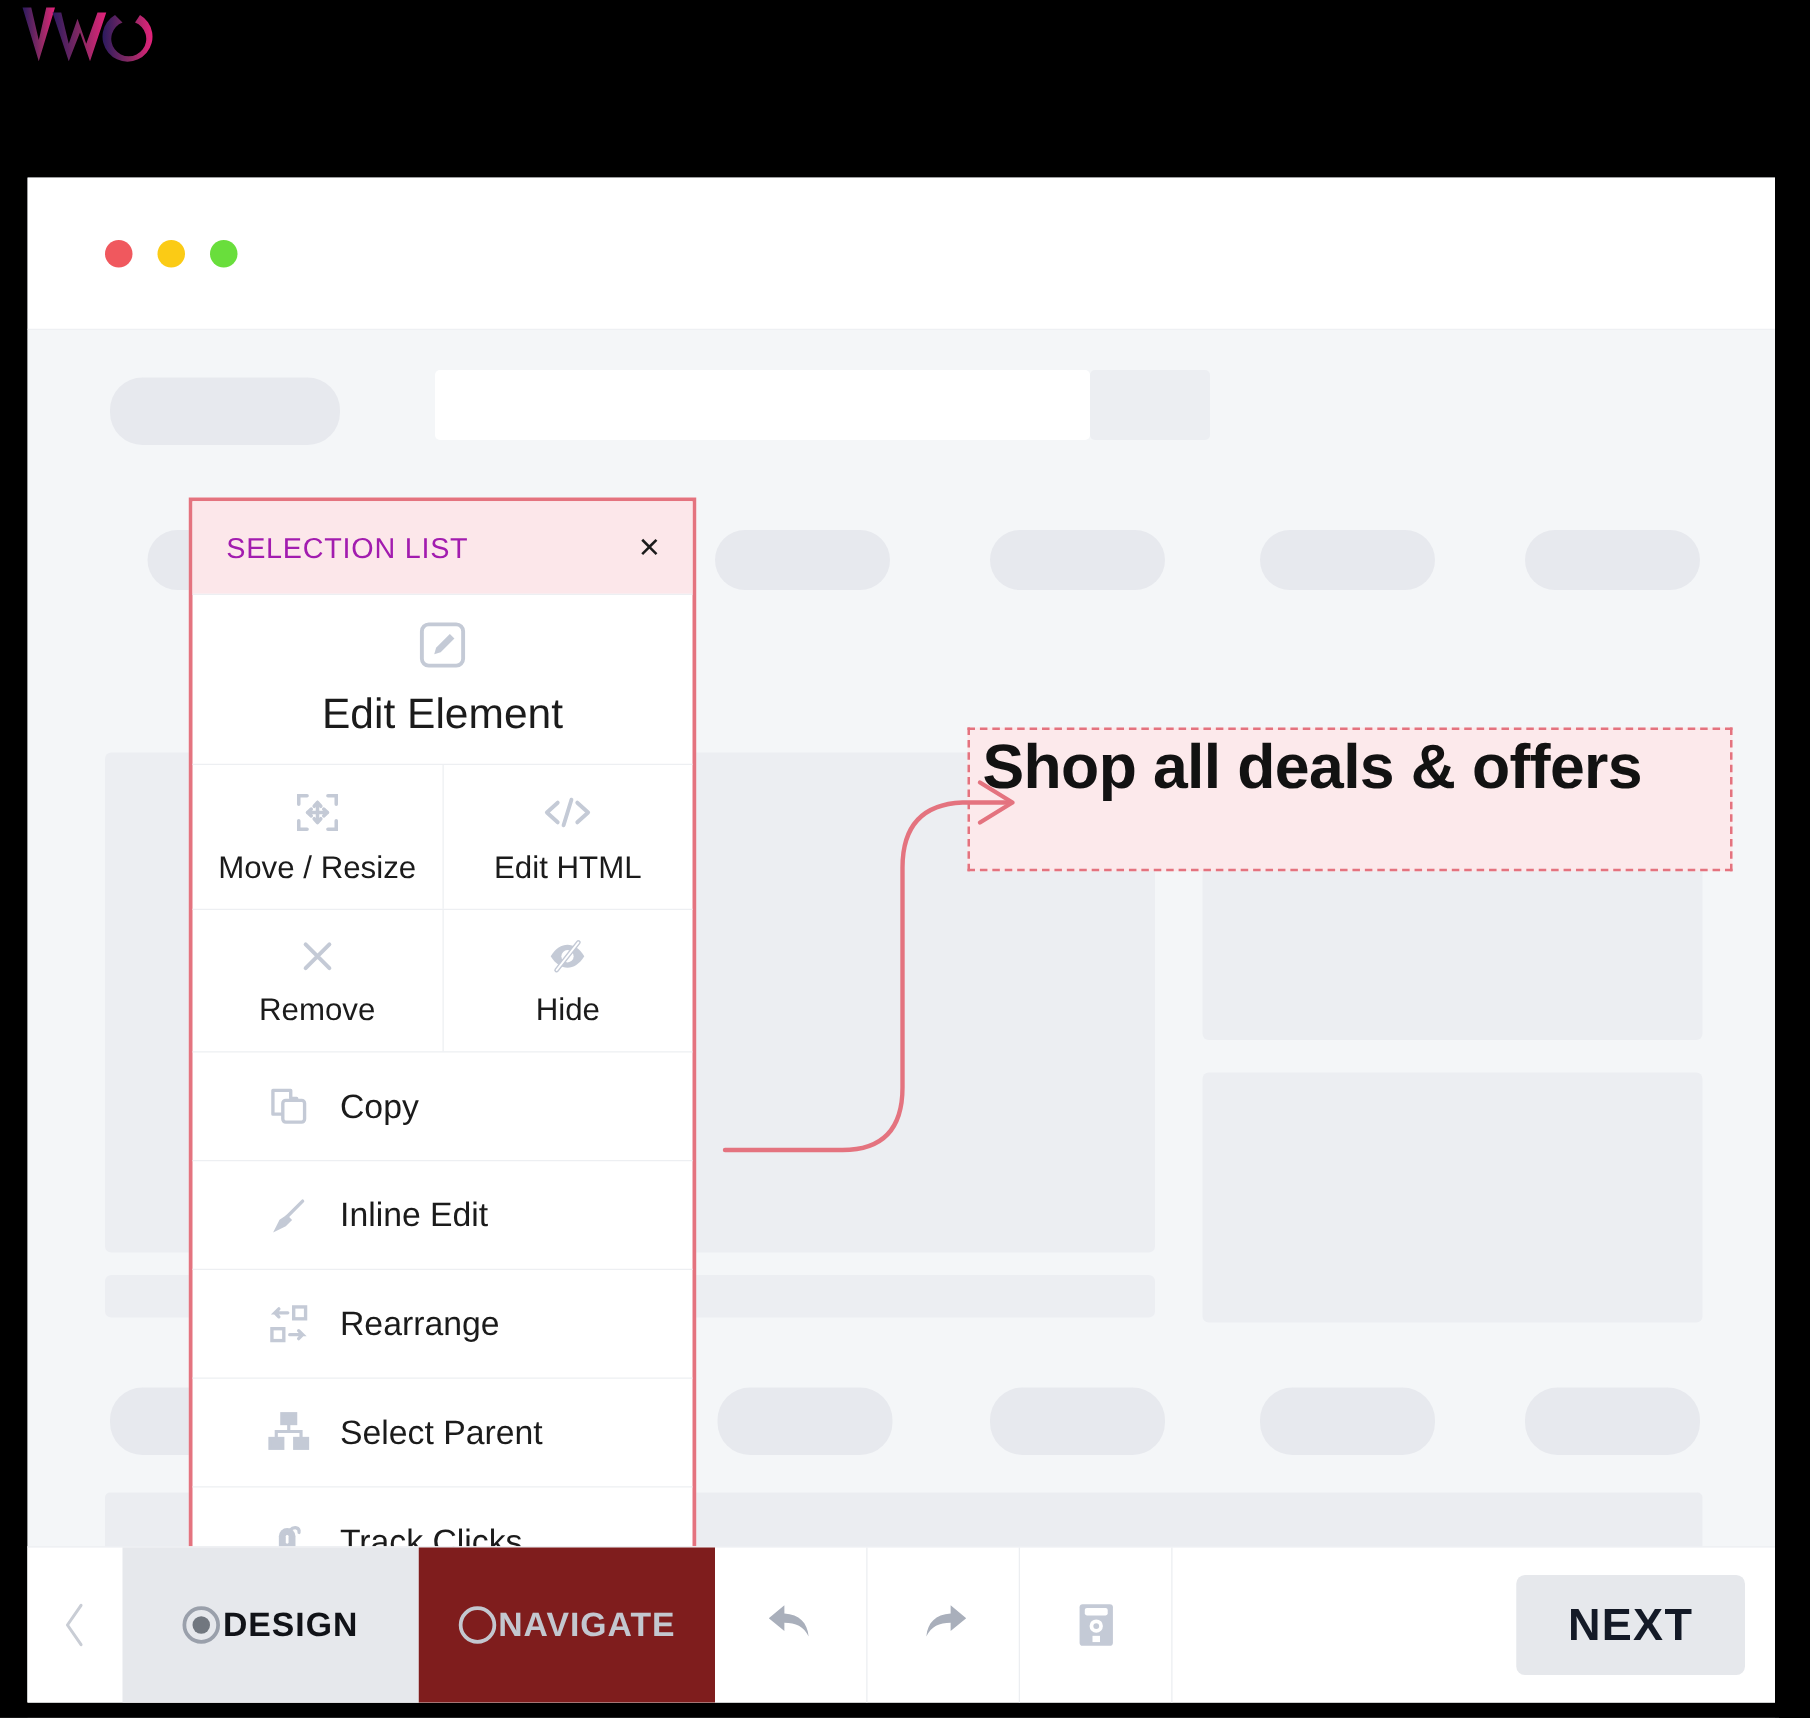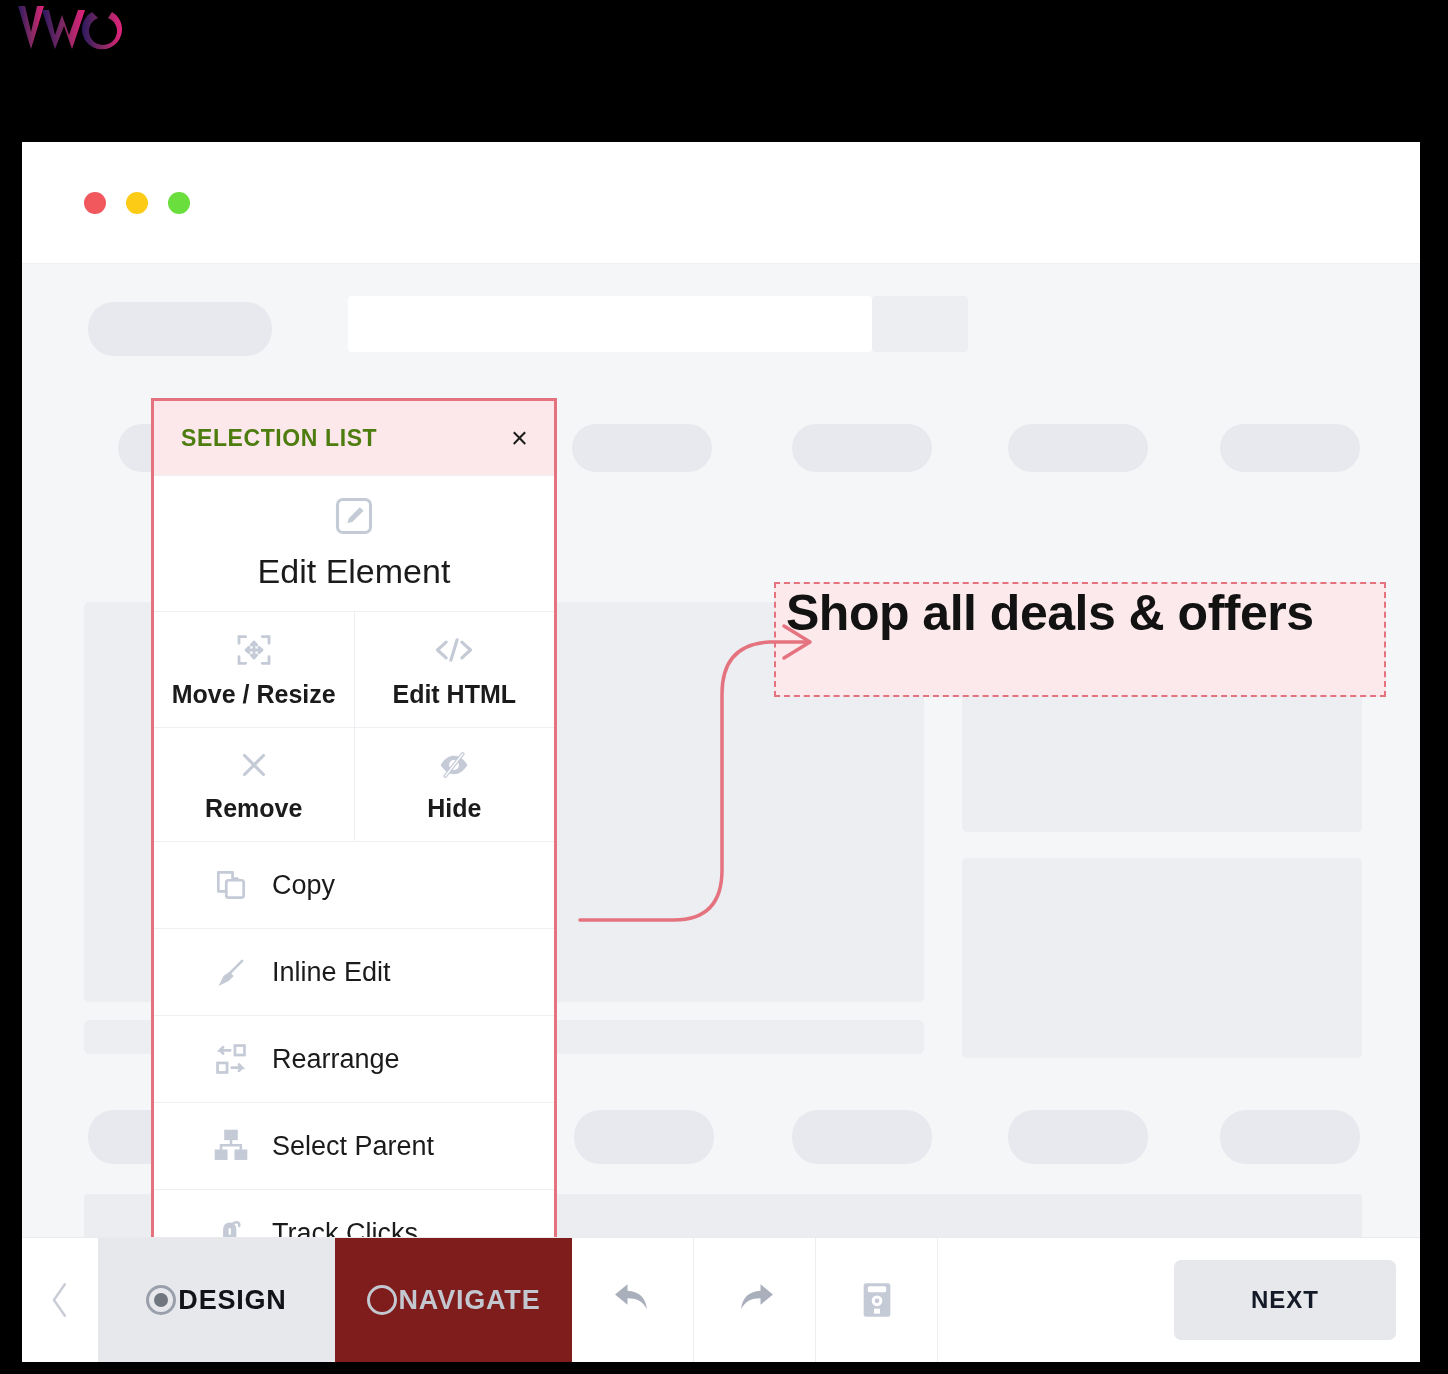--- a/index.html
+++ b/index.html
@@ -70,36 +70,35 @@
     background: #FFFFFF;
     border: 3px solid #E4737F;
     z-index: 20;
   }
   .panel-header {
     height: 74px; background: #FCE7EA;
     display: flex; align-items: center; justify-content: space-between;
     padding: 0 26px 0 27px;
   }
   .panel-title {
-    font-size: 23px; font-weight: 700; letter-spacing: 0.6px; color: #4d7c0f;
+    font-size: 23px; font-weight: 400; letter-spacing: 0.6px; color: #a21caf;
   }
   .panel-close { font-size: 29px; line-height: 1; color: #1B1B1B; cursor: pointer; font-weight: 500; }
 
   .row-single {
     border-top: 1px solid #EDEFF2;
     display: flex; flex-direction: column; align-items: center; justify-content: center;
     padding: 18px 0 20px 0;
   }
   .row-single .lbl { font-size: 34px; color: #1B1B1B; margin-top: 14px; }
 
   .row-pair { display: flex; border-top: 1px solid #EDEFF2; }
   .cell {
     flex: 1; display: flex; flex-direction: column; align-items: center; justify-content: center;
     padding: 18px 0 18px 0;
-    font-weight: bold;
   }
   .cell + .cell { border-left: 1px solid #EDEFF2; }
   .cell .lbl { font-size: 25px; color: #1B1B1B; margin-top: 10px; }
 
   .row-item {
     display: flex; align-items: center; gap: 22px;
     border-top: 1px solid #EDEFF2;
     padding: 24px 0 24px 58px;
     min-height: 80px;
   }
@@ -130,23 +129,23 @@
   .radio { width: 30px; height: 30px; border-radius: 50%; border: 3px solid #9AA0AB; display: inline-block; position: relative; }
   .radio.on::after {
     content: ""; position: absolute; left: 5px; top: 5px; width: 14px; height: 14px;
     border-radius: 50%; background: #71777F;
   }
   .radio.off { border-color: #C3C7CF; }
   .f-icon { width: 122px; color: #A9AFBB; }
   .f-spacer { flex: 1; border-right: none; }
   .next-btn {
     margin: 22px 24px 22px 0;
-    width: 222px; border-radius: 7px; background: #E6E8EC;
+    width: 183px; border-radius: 7px; background: #E6E8EC;
     display: flex; align-items: center; justify-content: center;
-    font-size: 24px; font-weight: 700; letter-spacing: 1px; color: #141A27;
+    font-size: 36px; font-weight: 700; letter-spacing: 1px; color: #141A27;
     cursor: pointer;
   }
 </style>
 </head>
 <body>
 
 <div class="stage">
 
   <div class="black-top"></div>
   <div class="black-bottom"></div>

